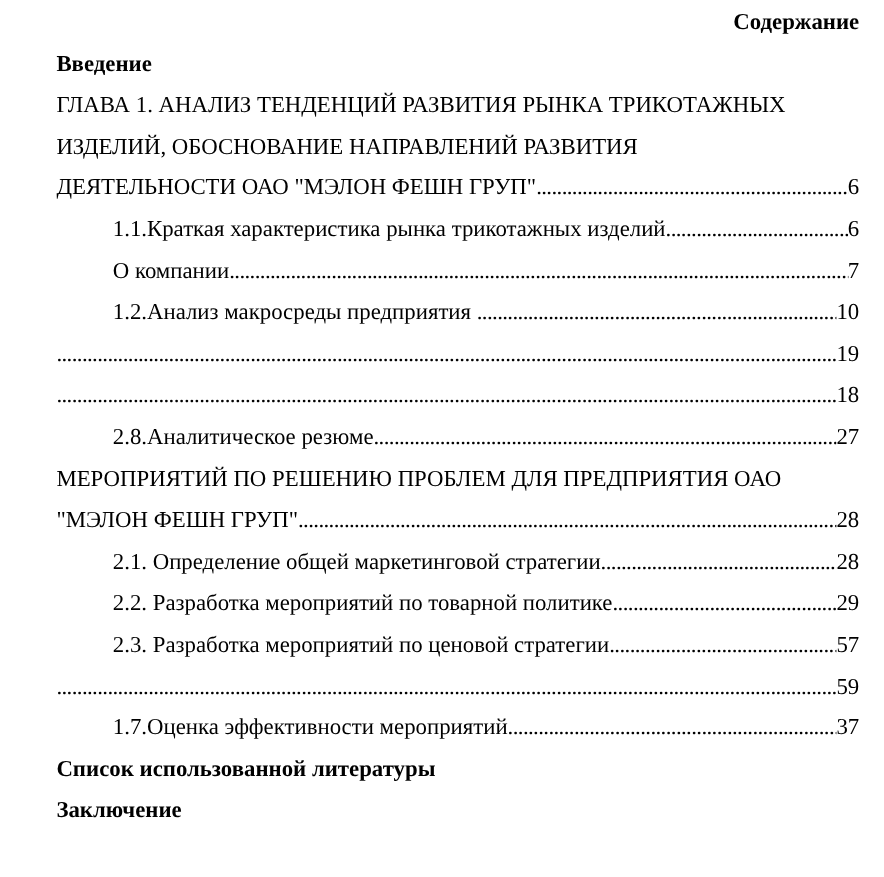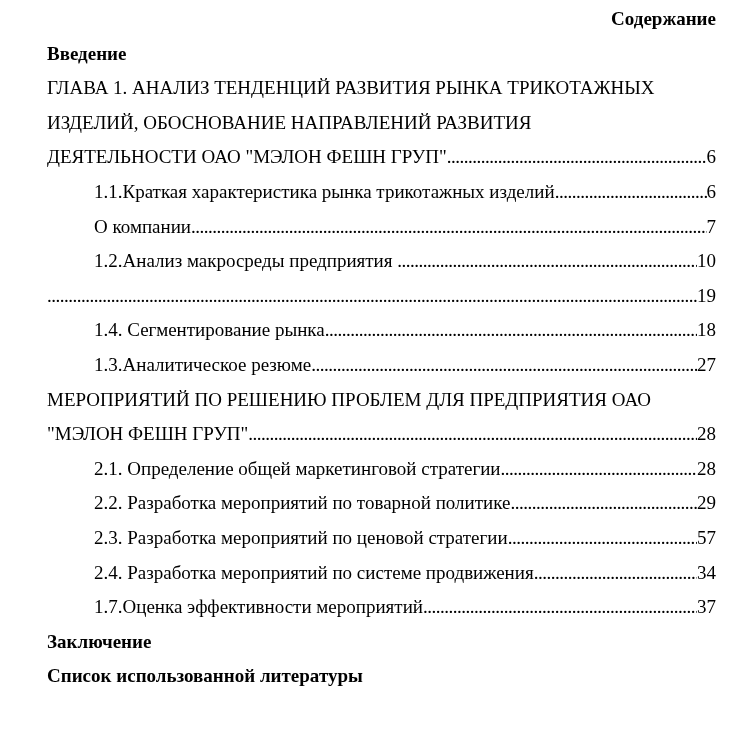--- a/index.html
+++ b/index.html
@@ -85,26 +85,25 @@
   <div class="line ind">
     <span class="text">1.2.Анализ макросреды предприятия </span>
     <span class="leader">............................................................................................................................................................................................................................</span>
     <span class="page-num">10</span>
   </div>
   <div class="line ind">
     <span class="leader">............................................................................................................................................................................................................................</span>
     <span class="page-num">19</span>
   </div>
   <div class="line ind">
-    <span class="text">1.4. Сегментирование рынка</span>
     <span class="leader">............................................................................................................................................................................................................................</span>
     <span class="page-num">18</span>
   </div>
   <div class="line ind">
-    <span class="text">1.3.Аналитическое резюме</span>
+    <span class="text">2.8.Аналитическое резюме</span>
     <span class="leader">............................................................................................................................................................................................................................</span>
     <span class="page-num">27</span>
   </div>
 
   <div class="line">
     <span class="text">МЕРОПРИЯТИЙ ПО РЕШЕНИЮ ПРОБЛЕМ ДЛЯ ПРЕДПРИЯТИЯ ОАО</span>
   </div>
   <div class="line">
     <span class="text">"МЭЛОН ФЕШН ГРУП"</span>
     <span class="leader">............................................................................................................................................................................................................................</span>
@@ -120,30 +119,29 @@
     <span class="text">2.2. Разработка мероприятий по товарной политике</span>
     <span class="leader">............................................................................................................................................................................................................................</span>
     <span class="page-num">29</span>
   </div>
   <div class="line ind">
     <span class="text">2.3. Разработка мероприятий по ценовой стратегии</span>
     <span class="leader">............................................................................................................................................................................................................................</span>
     <span class="page-num">57</span>
   </div>
   <div class="line ind">
-    <span class="text">2.4. Разработка мероприятий по системе продвижения</span>
     <span class="leader">............................................................................................................................................................................................................................</span>
-    <span class="page-num">34</span>
+    <span class="page-num">59</span>
   </div>
   <div class="line ind">
     <span class="text">1.7.Оценка эффективности мероприятий</span>
     <span class="leader">............................................................................................................................................................................................................................</span>
     <span class="page-num">37</span>
   </div>
 
   <div class="line b">
-    <span class="text">Заключение</span>
+    <span class="text">Список использованной литературы</span>
   </div>
   <div class="line b">
-    <span class="text">Список использованной литературы</span>
+    <span class="text">Заключение</span>
   </div>
 
 </div>
 
 </body></html>

